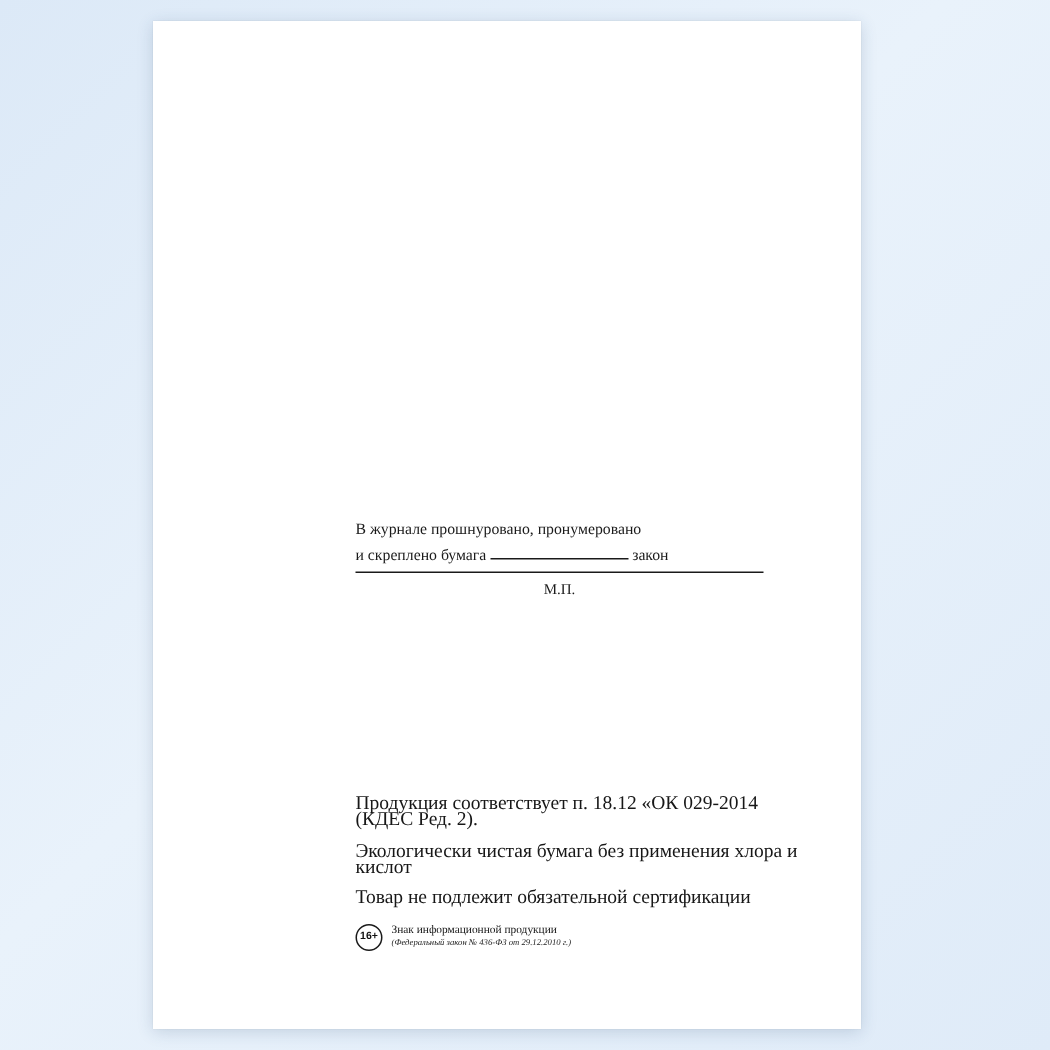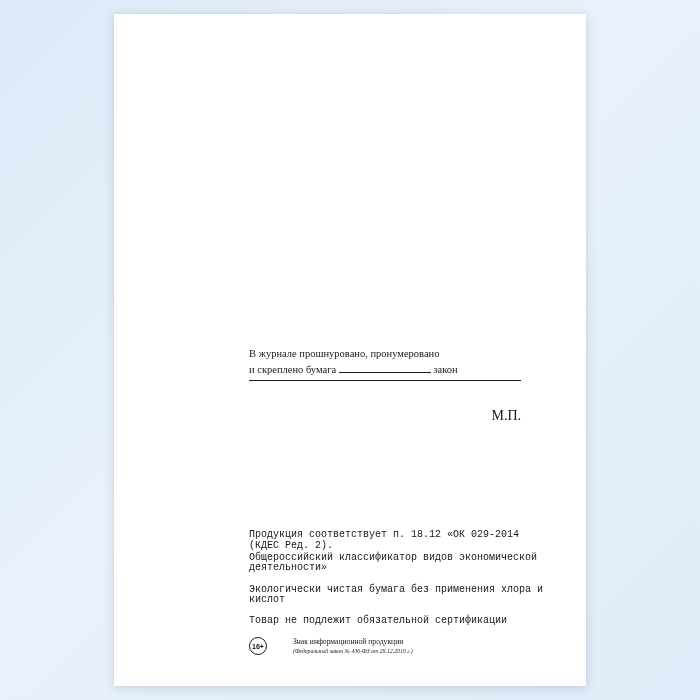--- a/index.html
+++ b/index.html
@@ -15,21 +15,21 @@
   }
   #scene {
     position: relative;
     width: 700px;
     height: 700px;
     background: linear-gradient(135deg, #dce9f7 0%, #e9f2fb 45%, #dfebf8 100%);
   }
   
   #page {
     position: absolute;
-    left: 114px;
+    left: 102px;
     top: 14px;
     width: 472px;
     height: 672px;
     background: #ffffff;
     box-shadow: 0 2px 10px rgba(40,70,110,0.18), 0 0 1px rgba(0,0,0,0.10);
   }
   .page-inner {
     position: absolute;
     left: 0; top: 0; right: 0; bottom: 0;
   }
@@ -57,52 +57,50 @@
   .fill-w28 { width: 26px; }
   .fill-w20 { width: 18px; }
   .fill-w105 { width: 104px; }
   .rule-long {
     margin-top: 2px;
     width: 272px;
     border-bottom: 1px solid #1a1a1a;
     height: 1px;
   }
   .mp {
-    margin-top: 27px;
-    text-align: right;
+    margin-top: 4px;
+    text-align: center;
     width: 272px;
-    font-size: 14px;
+    font-size: 10px;
   }
 
   
   .legal-block {
     position: absolute;
     left: 135px;
     top: 516px;
     width: 300px;
     color: #171717;
   }
   .legal-p {
-    font-size: 10px;
+    font-size: 13px;
     line-height: 10.5px;
     margin: 0 0 10px 0;
-    font-family: Liberation Mono, monospace;
   }
   .legal-p.italic { font-style: italic; }
   .legal-group {
     margin-bottom: 11px;
   }
   .legal-group .legal-p { margin-bottom: 1.5px; }
 
   
   .badge-row {
     display: flex;
-    align-items: center;
+    align-items: flex-end;
     margin-top: 2px;
-    gap: 20px;
   }
   .age-badge {
     width: 16px;
     height: 16px;
     border: 1px solid #1a1a1a;
     border-radius: 50%;
     font-size: 7px;
     font-weight: bold;
     font-family: "Liberation Sans", sans-serif;
     display: flex;
@@ -143,21 +141,20 @@
           <span class="fill fill-w90"></span>
           <span>закон</span>
         </div>
         <div class="rule-long"></div>
         <div class="mp">М.П.</div>
       </div>
 
       <div class="legal-block">
         <div class="legal-group">
           <div class="legal-p">Продукция соответствует п. 18.12 «ОК 029-2014 (КДЕС Ред. 2).</div>
-          <div class="legal-p">Общероссийский классификатор видов экономической деятельности»</div>
         </div>
         <div class="legal-p">Экологически чистая бумага без применения хлора и кислот</div>
         <div class="legal-p">Товар не подлежит обязательной сертификации</div>
 
         <div class="badge-row">
           <div class="age-badge">16+</div>
           <div class="badge-texts">
             <div class="badge-title">Знак информационной продукции</div>
             <div class="badge-sub">(Федеральный закон № 436-ФЗ от 29.12.2010 г.)</div>
           </div>

